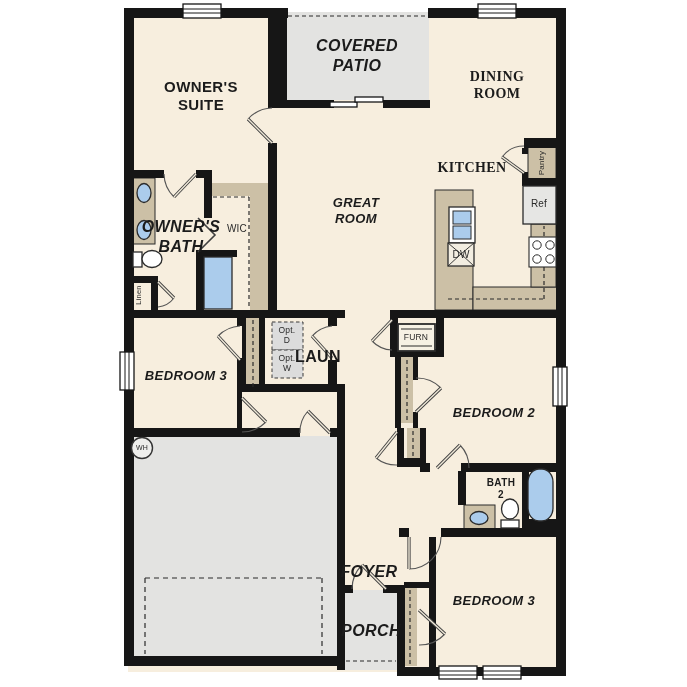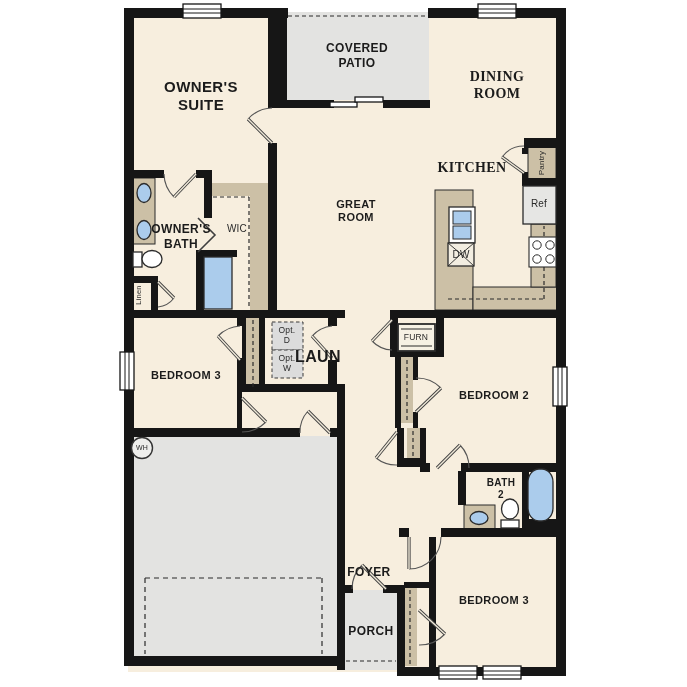--- a/index.html
+++ b/index.html
@@ -4,22 +4,22 @@
 <style>
   html,body{margin:0;padding:0;background:#ffffff;}
   #stage{position:relative;width:687px;height:687px;background:#ffffff;overflow:hidden;
          font-family:"Liberation Sans", sans-serif;}
   #plan-svg{position:absolute;left:0;top:0;}
   .lbl{position:absolute;transform:translate(-50%,-50%);color:#1b1b1b;
        white-space:pre-line;text-align:center;line-height:1.22;letter-spacing:.4px;}
   .room{font-weight:bold;}
   .fix{font-weight:normal;letter-spacing:.2px;color:#2a2a2a;}
   .rot{transform:translate(-50%,-50%) rotate(-90deg);}
-  .s15{font-size:15px;} .s14{font-size:14px;font-family:Liberation Serif, serif;} .s13{font-size:11px;}
-  .s12{font-size:16px;} .s11{font-size:12px;} .s10{font-size:10px;}
+  .s15{font-size:15px;} .s14{font-size:14px;font-family:Liberation Serif, serif;} .s13{font-size:13px;font-style:italic;}
+  .s12{font-size:16px;} .s11{font-size:16px;font-style:italic;} .s10{font-size:10px;}
   .s9{font-size:10px;} .s85{font-size:8.5px;} .s8{font-size:8px;}
   .s75{font-size:7.5px;} .s7{font-size:7px;}
 </style>
 </head>
 <body>
 
 <div id="stage">
 <svg id="plan-svg" width="687" height="687" viewBox="0 0 687 687">
 
   <g>
@@ -242,21 +242,21 @@
   <div class="lbl room s14" style="left:497px;top:85px;">DINING
 ROOM</div>
   <div class="lbl room s14" style="left:466px;top:168px;padding-left:12px;">KITCHEN</div>
   <div class="lbl room s13" style="left:356px;top:211px;">GREAT
 ROOM</div>
   <div class="lbl room s11" style="left:181px;top:237px;">OWNER'S
 BATH</div>
   <div class="lbl fix s9" style="left:237px;top:229px;">WIC</div>
   <div class="lbl room s13" style="left:186px;top:376px;">BEDROOM 3</div>
   <div class="lbl room s12" style="left:318px;top:357px;">LAUN</div>
-  <div class="lbl room s13" style="left:494px;top:396px;">BEDROOM 2</div>
+  <div class="lbl room s13" style="left:494px;top:413px;">BEDROOM 2</div>
   <div class="lbl room s11" style="left:369px;top:540px;margin-top:32px;">FOYER</div>
   <div class="lbl room s10" style="left:501px;top:489px;">BATH
 2</div>
   <div class="lbl room s13" style="left:494px;top:601px;">BEDROOM 3</div>
   <div class="lbl room s11" style="left:371px;top:631px;">PORCH</div>
 
   <div class="lbl fix rot s8" style="left:542px;top:163px;">Pantry</div>
   <div class="lbl fix s9" style="left:539px;top:204px;">Ref</div>
   <div class="lbl fix s9" style="left:461px;top:255px;">DW</div>
   <div class="lbl fix rot s75" style="left:139px;top:295px;">Linen</div>

